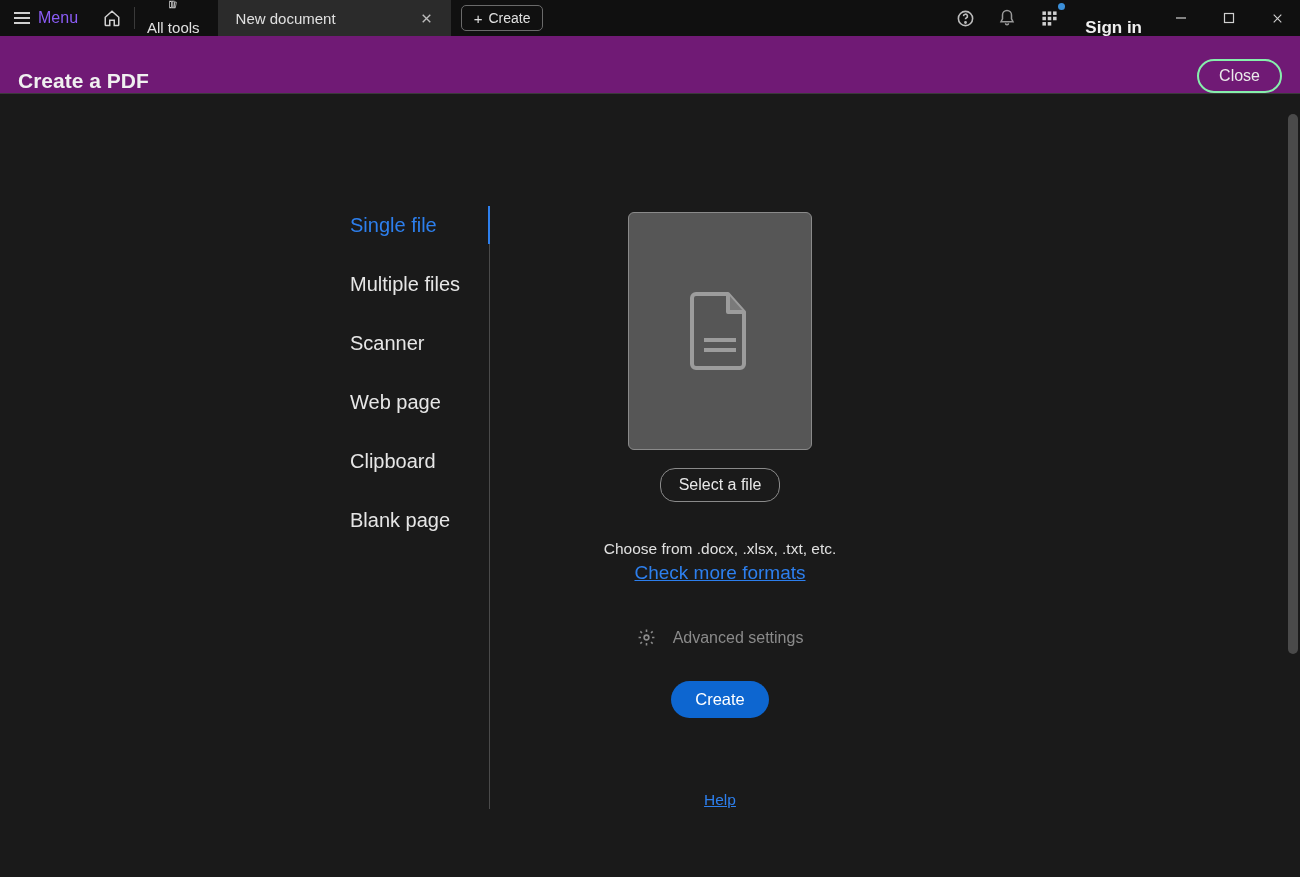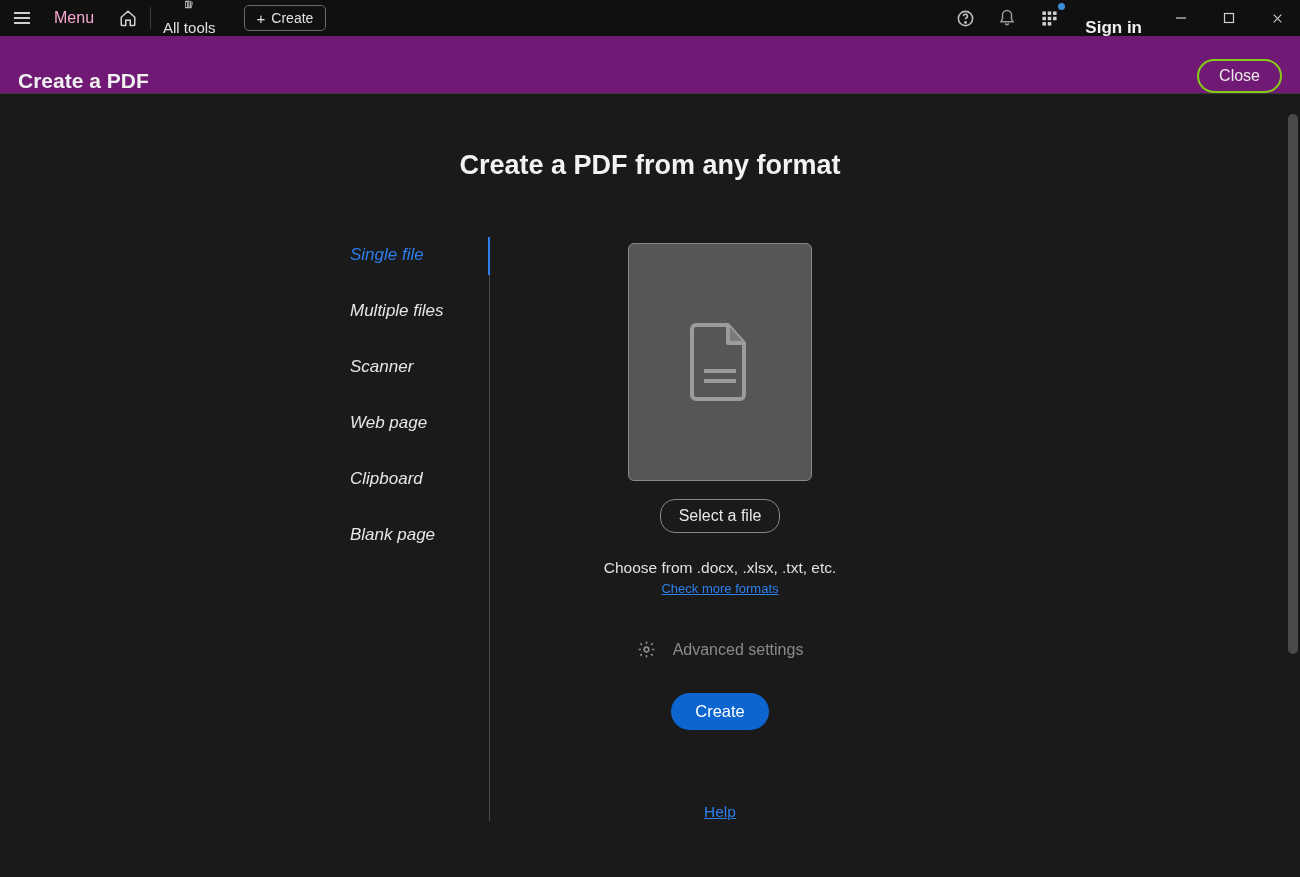--- a/index.html
+++ b/index.html
@@ -1,58 +1,58 @@
 <!DOCTYPE html>
 <html><head>
 <meta charset="utf-8">
 <style>
 * { margin:0; padding:0; box-sizing:border-box; font-family:"Segoe UI",Arial,sans-serif; }
 body { background:#1a1a1a; color:#e8e8e8; width:1300px; height:877px; overflow:hidden; }
 
 
 .topbar { height:36px; background:#101010; display:flex; align-items:center; }
-.menu-btn { display:flex; align-items:center; gap:24px; padding:0 14px; height:100%; color:#f9a8d4; }
+.menu-btn { display:flex; align-items:center; gap:8px; padding:0 14px; height:100%; color:#8b5cf6; }
 .hamburger { display:inline-flex; flex-direction:column; gap:3px; }
 .hamburger span { width:16px; height:2px; background:#d0d0d0; }
 .icon-btn { display:flex; align-items:center; justify-content:center; width:40px; height:100%; color:#d0d0d0; }
 .vdiv { width:1px; height:22px; background:#3a3a3a; margin:0 2px; }
 .alltools { display:flex; align-items:center; gap:10px; padding:0 18px 0 10px; height:100%; color:#e0e0e0; font-size:15px;flex-direction:column; }
 .tab { display:flex; align-items:center; height:100%; background:#2b2b2b; padding:0 14px 0 18px; font-size:15px; color:#e0e0e0; gap:80px;}
 .tab-close { color:#bdbdbd; font-size:16px; padding:0 4px; }
 .create-pill { display:flex; align-items:center; gap:6px; height:26px; margin-left:10px; padding:0 12px; border:1px solid #6a6a6a; border-radius:5px; font-size:14px; color:#e0e0e0; }
 .plus { font-size:15px; font-weight:500; }
 .topbar-spacer { flex:1; }
 .tb-right { display:flex; align-items:center; height:100%; gap:2px; }
 .apps-badge { position:relative; }
 .apps-badge::after { content:""; position:absolute; top:3px; right:4px; width:7px; height:7px; border-radius:50%; background:#3b8fd9; }
 .signin { font-size:17px; font-weight:600; padding:0 14px; color:#f0f0f0;margin-top:20px; }
 .win-btn { width:46px; display:flex; align-items:center; justify-content:center; height:100%; color:#d0d0d0; }
 
 
 .subhdr { height:58px; background:#701a75; border-bottom:1px solid #3a3a3a; display:flex; align-items:flex-end; padding:0 18px; }
 .subhdr-title { font-size:21px; font-weight:600; color:#f0f0f0; }
 .subhdr-spacer { flex:1; }
-.close-pill { border:2px solid #84cc16; color:#eaeaea; border-radius:20px; padding:6px 20px; font-size:16px; font-weight:500; }
+.close-pill { border:2px solid #86efac; color:#eaeaea; border-radius:20px; padding:6px 20px; font-size:16px; font-weight:500; }
 
 
 .main { position:relative; height:calc(877px - 36px - 58px); background:#1a1a1a; }
 .main-inner { padding-top:56px; }
 .main-title { text-align:center; font-size:27px; font-weight:600; color:#f2f2f2; }
 
 .layout { display:flex; justify-content:center; margin-top:62px; }
 .srcnav { width:140px; border-right:1px solid #4a4a4a; padding-right:0; display:flex; flex-direction:column; gap:36px; padding-top:2px; padding-bottom:12px;}
-.srcnav-item { font-size:17px; color:#e6e6e6; position:relative; cursor:pointer;font-style:italic; }
+.srcnav-item { font-size:20px; color:#e6e6e6; position:relative; cursor:pointer; }
 .srcnav-item.active { color:#2d7fed; }
 .srcnav-item.active::after { content:""; position:absolute; right:-1px; top:-8px; width:2px; height:38px; background:#2d7fed; }
 
 .content { width:460px; display:flex; flex-direction:column; align-items:center; }
 .drop { width:184px; height:238px; border:1px solid #8a8a8a; border-radius:6px; background:#565656; display:flex; align-items:center; justify-content:center; }
 .select-btn { margin-top:18px; border:1px solid #8a8a8a; border-radius:15px; padding:7px 18px; color:#e8e8e8; font-size:16px; background:transparent; }
-.hint { margin-top:26px; font-size:15.5px; color:#e0e0e0; }
-.link { color:#2d7fed; text-decoration:underline; font-size:13px; margin-top:4px; cursor:pointer; }
+.hint { margin-top:38px; font-size:15.5px; color:#e0e0e0; }
+.link { color:#2d7fed; text-decoration:underline; font-size:19px; margin-top:4px; cursor:pointer; }
 .adv { margin-top:44px; display:flex; align-items:center; gap:17px; color:#8a8a8a; font-size:16px; }
 .create-btn { margin-top:34px; background:#0d66d0; color:#fff; border:none; border-radius:20px; padding:9px 24px; font-size:16.5px; font-weight:500; }
 .help { margin-top:73px; color:#2d7fed; text-decoration:underline; font-size:15.5px; cursor:pointer;}
 
 .scrollbar { position:absolute; right:2px; top:20px; width:10px; height:540px; background:#4a4a4a; border-radius:5px; }
 
 svg { display:block; }
 </style>
 </head>
 <body>
@@ -72,20 +72,28 @@
       </svg>
   </div>
   <div class="vdiv"></div>
   <div class="alltools">
     <svg width="18" height="18" viewBox="0 0 24 24" fill="none" stroke="#d0d0d0" stroke-width="2">
         <rect x="3" y="3" width="5" height="18"></rect>
         <rect x="10" y="3" width="5" height="18"></rect>
         <path d="M17 5l4 1-3 15-4-1z"></path>
       </svg>
     <span>All tools</span>
+  </div>
+  <div class="tab">
+    <span>New document</span>
+    <span class="tab-close">
+      <svg width="13" height="13" viewBox="0 0 24 24" stroke="#bdbdbd" stroke-width="2.5">
+          <path d="M5 5l14 14M19 5L5 19"></path>
+        </svg>
+    </span>
   </div>
   <div class="create-pill">
     <span class="plus">+</span>
     <span>Create</span>
   </div>
   <div class="topbar-spacer"></div>
   <div class="tb-right">
     <div class="icon-btn">
       <svg width="19" height="19" viewBox="0 0 24 24" fill="none" stroke="#bdbdbd" stroke-width="2">
           <circle cx="12" cy="12" r="9"></circle>
@@ -130,21 +138,20 @@
 </div>
 
 <div class="subhdr">
   <div class="subhdr-title">Create a PDF</div>
   <div class="subhdr-spacer"></div>
   <div class="close-pill">Close</div>
 </div>
 
 <div class="main">
   <div class="main-inner">
-    <div class="main-title">Create a PDF from any format</div>
 
     <div class="layout">
       <div class="srcnav">
         <div class="srcnav-item active">Single file</div>
         <div class="srcnav-item">Multiple files</div>
         <div class="srcnav-item">Scanner</div>
         <div class="srcnav-item">Web page</div>
         <div class="srcnav-item">Clipboard</div>
         <div class="srcnav-item">Blank page</div>
       </div>

